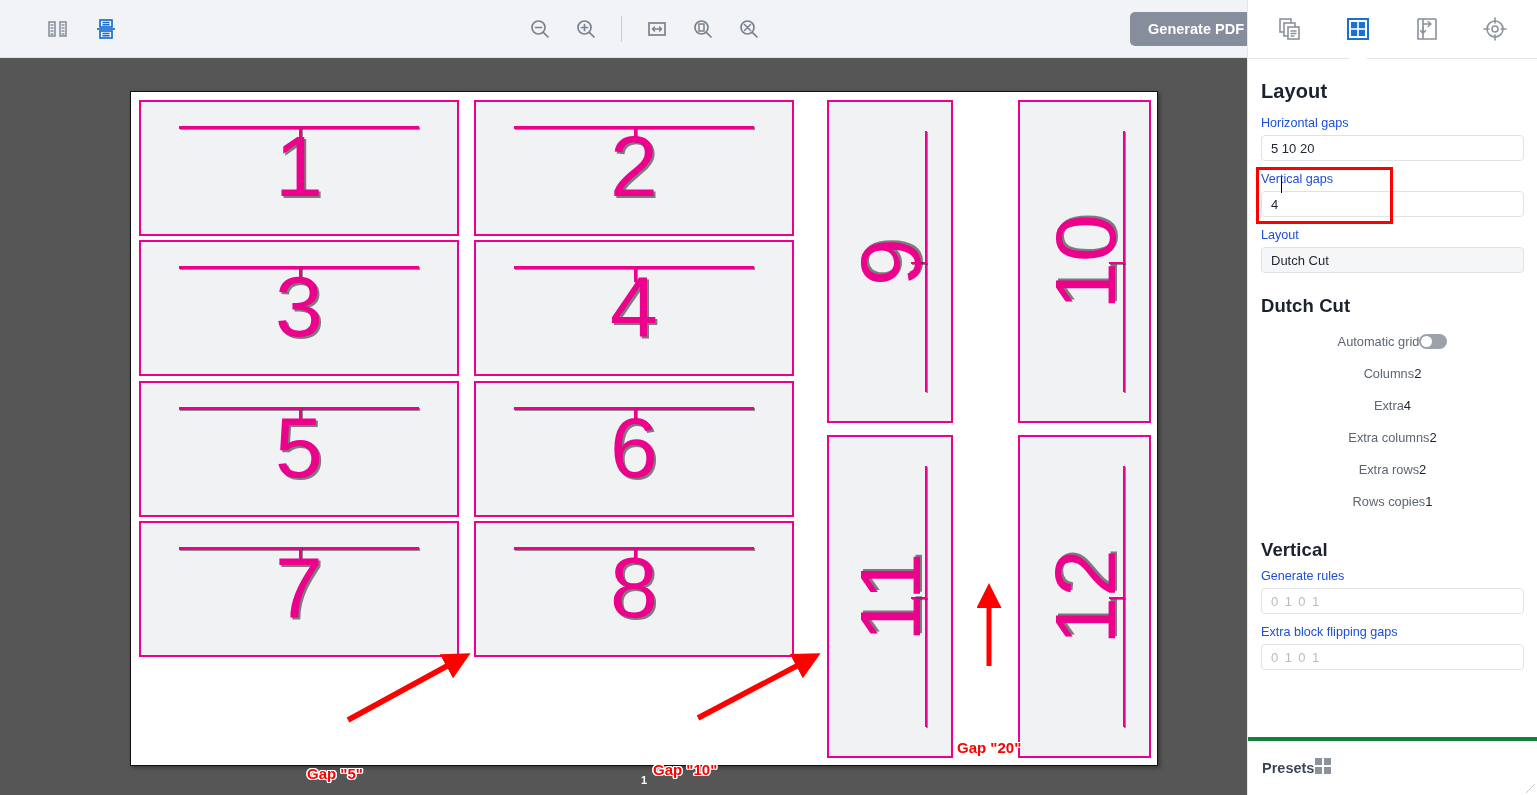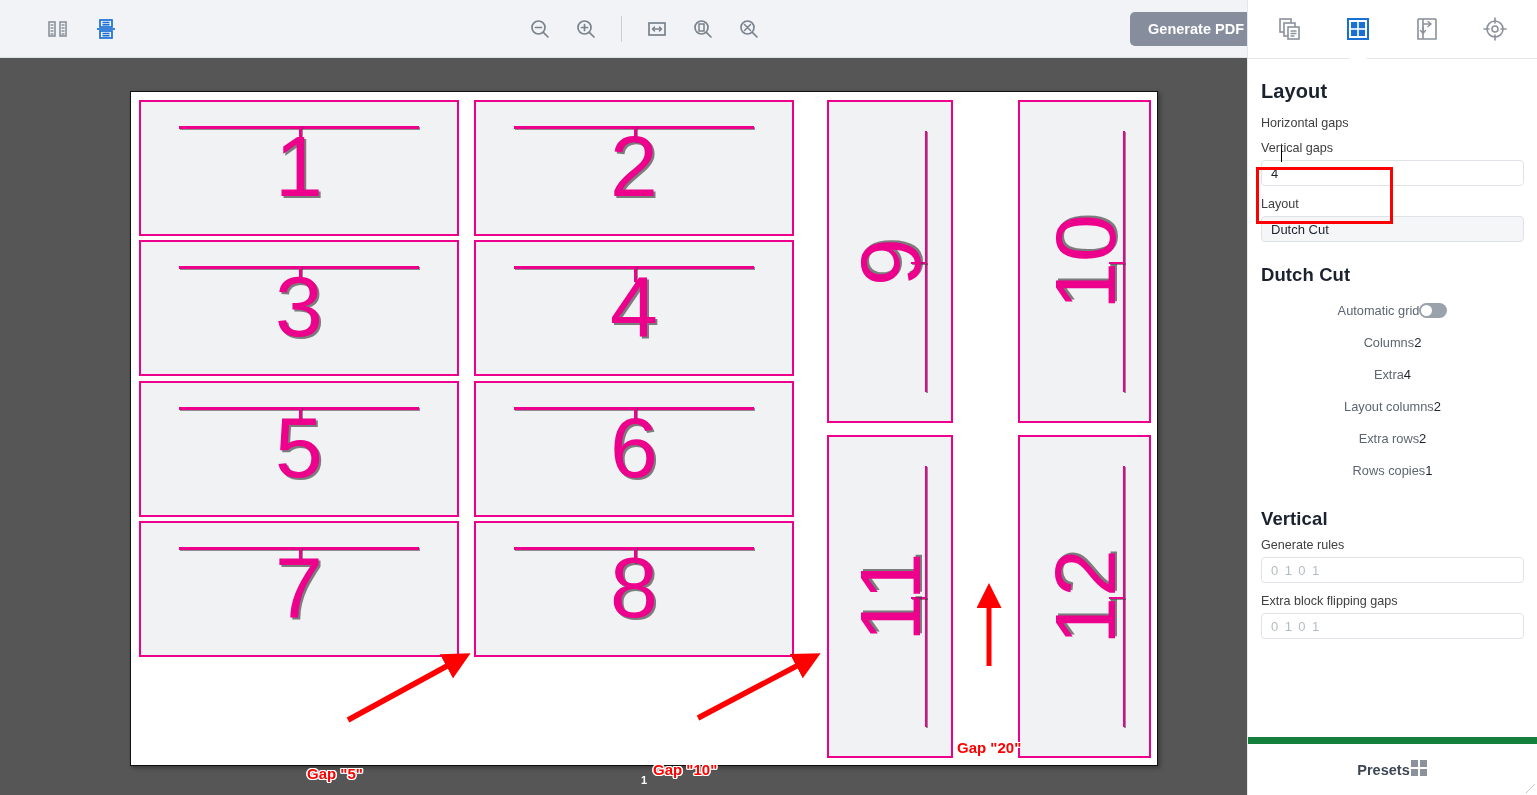--- a/index.html
+++ b/index.html
@@ -120,21 +120,21 @@
   }
   .tab-caret::after {
     content: ""; position: absolute; left: -9px; top: 0;
     border-left: 9px solid transparent; border-right: 9px solid transparent;
     border-bottom: 9px solid transparent;
   }
   .side-sep { height: 1px; background: #e3e6ea; }
   .side-body { padding: 14px 13px 0 13px; position: relative; }
   .sec-title { font-size: 20px; font-weight: bold; color: #1a2230; margin: 7px 0 13px; letter-spacing: .1px; }
   .sec-title.sub { font-size: 18.5px; margin: 22px 0 8px; }
-  .fld-label { font-size: 12.6px; color: #404040; margin-bottom: 5px; }
+  .fld-label { font-size: 12.6px; color: #1d4ed8; margin-bottom: 5px; }
   .fld {
     width: 100%; height: 26px; border: 1px solid #dfe3e8; border-radius: 4px;
     font-size: 13px; color: #1e2530; padding: 0 9px; background: #fff;
     font-family: "Liberation Sans", sans-serif; outline: none;
   }
   .fld::placeholder { color: #b6bcc4; letter-spacing: 1.4px; }
   .fld-wrap { margin-bottom: 11px; position: relative; }
   .caret-bar {
     position: absolute; left: 20px; top: 5px; width: 1px; height: 16px; background: #000;
   }
@@ -156,22 +156,22 @@
   .toggle .knob {
     position: absolute; left: 2px; top: 2px; width: 11px; height: 11px;
     border-radius: 50%; background: #fff;
   }
   .red-box {
     position: absolute; left: 8px; top: 108px; width: 137px; height: 57px;
     border: 3px solid #f00; pointer-events: none;
   }
   .presets-bar {
     position: absolute; left: 0; right: 0; bottom: 0; height: 58px;
-    border-top: 7px solid #15803d; display: flex; align-items: center;
-    justify-content: center; padding: 16px 14px;
+    border-top: 4px solid #15803d; display: flex; align-items: center;
+    justify-content: flex-start; padding: 16px 14px;
   }
   .presets-lbl { font-size: 14.5px; font-weight: bold; color: #3c4654; }
   .grip {
     position: absolute; right: 1px; bottom: 1px; width: 12px; height: 12px;
   }
 </style>
 </head>
 <body>
 
 <div id="app">
@@ -396,20 +396,21 @@
       </div>
     </div>
     <div class="side-sep"></div>
 
     <div class="side-body">
 
       <div class="sec-title">Layout</div>
 
       <div class="fld-wrap">
         <div class="fld-label">Horizontal gaps</div>
+        <input class="fld" type="text" value="5 10 20" style="">
       </div>
 
       <div class="fld-wrap">
         <div class="fld-label">Vertical gaps</div>
         <input class="fld" type="text" value="4" style="">
         <div class="caret-bar"></div>
       </div>
 
       <div class="fld-wrap">
         <div class="fld-label">Layout</div>
@@ -429,21 +430,21 @@
           </div>
           <div class="row">
             <span>Columns</span>
             <span class="val">2</span>
           </div>
           <div class="row">
             <span>Extra</span>
             <span class="val">4</span>
           </div>
           <div class="row">
-            <span>Layout columns</span>
+            <span>Extra columns</span>
             <span class="val">2</span>
           </div>
           <div class="row">
             <span>Extra rows</span>
             <span class="val">2</span>
           </div>
           <div class="row">
             <span>Rows copies</span>
             <span class="val">1</span>
           </div>

